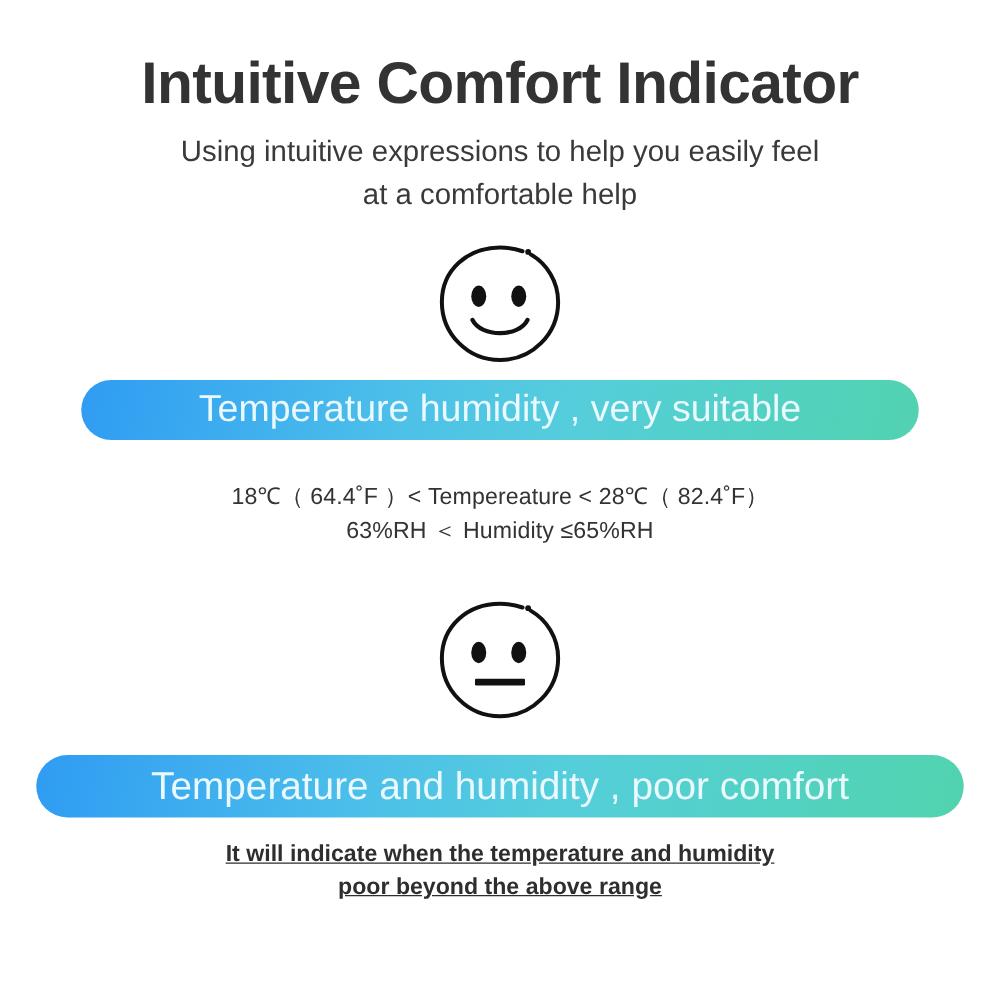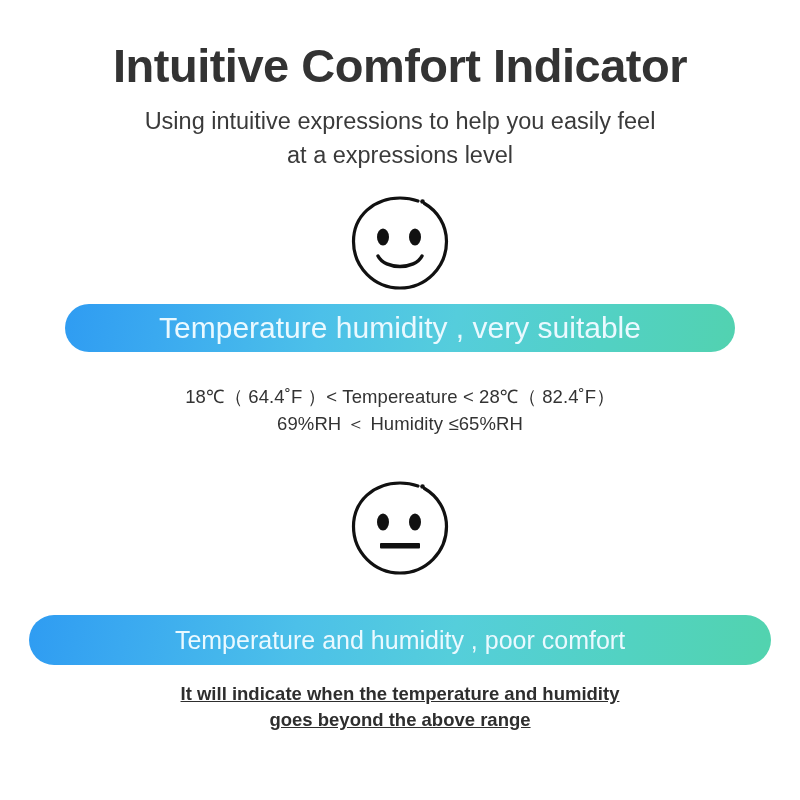--- a/index.html
+++ b/index.html
@@ -76,22 +76,22 @@
         #2f9cf2 0%,
         #3aa9f0 14%,
         #4cc0e9 38%,
         #55cddc 58%,
         #52d1c4 80%,
         #52d2b0 100%);
   }
   .banner-2 {
     width: 742px;
     height: 50px;
-    margin-top: 26px;
-    font-size: 25px;
+    margin-top: 15px;
+    font-size: 31px;
     background: linear-gradient(100deg,
         #2f9cf2 0%,
         #3aa9f0 13%,
         #4cc0e9 36%,
         #55cedb 57%,
         #52d2c2 80%,
         #52d3ae 100%);
   }
 
   
@@ -118,52 +118,52 @@
 </style>
 </head>
 <body>
 
 <div class="page">
 
   <h1 class="title">Intuitive Comfort Indicator</h1>
 
   <p class="subtitle">
     <span class="cap-line">Using intuitive expressions to help you easily feel</span>
-    <span class="cap-line">at a expressions level</span>
+    <span class="cap-line">at a comfortable help</span>
   </p>
 
   <div class="face-wrap face-1">
     <svg class="face-svg" width="104" height="110" viewBox="0 0 104 110">
       <path d="M76.5 9.5 C89.5 17 98.5 31 98.5 47.5 C98.5 73 78 94 52 94
                C26 94 5.5 73 5.5 47.5 C5.5 22 26 4 52 4 C58.5 4 64.5 5 70 7" fill="none" stroke="#111111" stroke-width="3.2" stroke-linecap="round"></path>
       <circle cx="74.5" cy="7.5" r="2.3" fill="#111111"></circle>
       <ellipse cx="35" cy="43" rx="6" ry="8.6" fill="#111111"></ellipse>
       <ellipse cx="67" cy="43" rx="6" ry="8.6" fill="#111111"></ellipse>
       <path d="M30 62 C37 76 67 76 74 62" fill="none" stroke="#111111" stroke-width="3.4" stroke-linecap="round"></path>
     </svg>
   </div>
 
   <div class="banner banner-1">Temperature humidity , very suitable</div>
 
   <p class="caption caption-range">
     <span class="cap-line">18℃（ 64.4˚F ）&lt; Tempereature &lt; 28℃（ 82.4˚F）</span>
-    <span class="cap-line">69%RH ＜ Humidity ≤65%RH</span>
+    <span class="cap-line">63%RH ＜ Humidity ≤65%RH</span>
   </p>
 
   <div class="face-wrap face-2">
     <svg class="face-svg" width="104" height="110" viewBox="0 0 104 110">
       <path d="M76.5 9.5 C89.5 17 98.5 31 98.5 47.5 C98.5 73 78 94 52 94
                C26 94 5.5 73 5.5 47.5 C5.5 22 26 4 52 4 C58.5 4 64.5 5 70 7" fill="none" stroke="#111111" stroke-width="3.2" stroke-linecap="round"></path>
       <circle cx="74.5" cy="7.5" r="2.3" fill="#111111"></circle>
       <ellipse cx="35" cy="43" rx="6" ry="8.6" fill="#111111"></ellipse>
       <ellipse cx="67" cy="43" rx="6" ry="8.6" fill="#111111"></ellipse>
       <rect x="32" y="64" width="40" height="5.4" rx="1" fill="#111111"></rect>
     </svg>
   </div>
 
   <div class="banner banner-2">Temperature and humidity , poor comfort</div>
 
   <p class="caption caption-note">
     <span class="cap-line">It will indicate when the temperature and humidity</span>
-    <span class="cap-line">goes beyond the above range</span>
+    <span class="cap-line">poor beyond the above range</span>
   </p>
 
 </div>
 
 </body></html>

